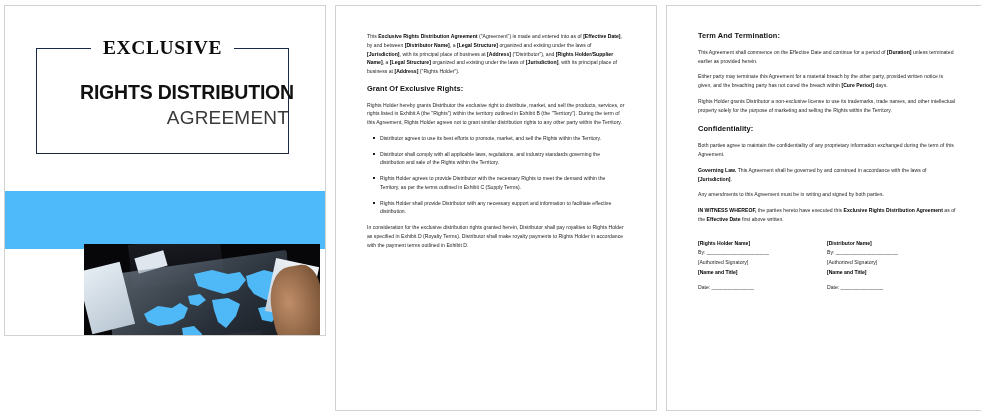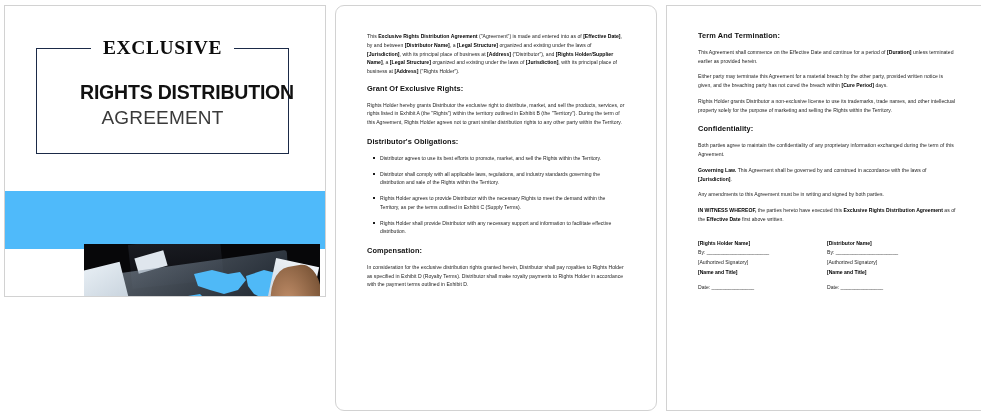--- a/index.html
+++ b/index.html
@@ -17,22 +17,22 @@
     display: flex;
     align-items: flex-start;
   }
   .page {
     position: relative;
     background: #ffffff;
     border: 1px solid #d2d2d2;
     overflow: hidden;
     flex: none;
   }
-  #page-cover { width: 322px; height: 292px; margin-left: 4px; margin-top: 5px; }
-  #page-two   { width: 322px; height: 406px; margin-left: 9px; margin-top: 5px; border-radius: 9px; }
+  #page-cover { width: 322px; height: 331px; margin-left: 4px; margin-top: 5px; }
+  #page-two   { width: 322px; height: 406px; margin-left: 9px; margin-top: 5px; }
   #page-three { width: 322px; height: 406px; margin-left: 9px; margin-top: 5px; }
 
   
   .cover-title-box {
     position: absolute;
     left: 31px; top: 42px;
     width: 253px; height: 106px;
     border: 1px solid #1b2a47;
   }
   .cover-exclusive-wrap {
@@ -62,21 +62,21 @@
     font-weight: bold;
     letter-spacing: -0.2px;
     color: #111111;
     line-height: 1.05;
     margin-left: 44px;
   }
   .cover-sub-title {
     position: absolute;
     left: 31px; top: 102px;
     width: 253px;
-    text-align: center;
+    text-align: right;
     font-size: 19px;
     font-weight: 400;
     letter-spacing: 0.2px;
     color: #3a3a3a;
     line-height: 1.05;
   }
   .cover-blue-band {
     position: absolute;
     left: -1px; top: 185px;
     width: 324px; height: 58px;
@@ -246,32 +246,30 @@
   </div>
 
   <div class="page" id="page-two">
     <div class="sheet">
 
       <p class="para"><span>This </span><b>Exclusive Rights Distribution Agreement</b><span> ("Agreement") is made and entered into as of </span><b>[Effective Date]</b><span>, by and between </span><b>[Distributor Name]</b><span>, a </span><b>[Legal Structure]</b><span> organized and existing under the laws of </span><b>[Jurisdiction]</b><span>, with its principal place of business at </span><b>[Address]</b><span> ("Distributor"), and </span><b>[Rights Holder/Supplier Name]</b><span>, a </span><b>[Legal Structure]</b><span> organized and existing under the laws of </span><b>[Jurisdiction]</b><span>, with its principal place of business at </span><b>[Address]</b><span> ("Rights Holder").</span></p>
 
       <h2 class="sec first">Grant Of Exclusive Rights:</h2>
       <p class="para">Rights Holder hereby grants Distributor the exclusive right to distribute, market, and sell the products, services, or rights listed in Exhibit A (the "Rights") within the territory outlined in Exhibit B (the "Territory"). During the term of this Agreement, Rights Holder agrees not to grant similar distribution rights to any other party within the Territory.</p>
 
-      <h2 class="sec">Distributor's Obligations:</h2>
       <ul class="bullets">
         <li>Distributor agrees to use its best efforts to promote, market, and sell the Rights within the Territory.</li>
         <li>Distributor shall comply with all applicable laws, regulations, and industry standards governing the distribution and sale of the Rights within the Territory.</li>
       </ul>
 
       <ul class="bullets">
         <li>Rights Holder agrees to provide Distributor with the necessary Rights to meet the demand within the Territory, as per the terms outlined in Exhibit C (Supply Terms).</li>
         <li>Rights Holder shall provide Distributor with any necessary support and information to facilitate effective distribution.</li>
       </ul>
 
-      <h2 class="sec">Compensation:</h2>
       <p class="para">In consideration for the exclusive distribution rights granted herein, Distributor shall pay royalties to Rights Holder as specified in Exhibit D (Royalty Terms). Distributor shall make royalty payments to Rights Holder in accordance with the payment terms outlined in Exhibit D.</p>
     </div>
   </div>
 
   <div class="page" id="page-three">
     <div class="sheet">
 
       <h2 class="sec first" style="margin-top:0">Term And Termination:</h2>
       <p class="para"><span>This Agreement shall commence on the Effective Date and continue for a period of </span><b>[Duration]</b><span> unless terminated earlier as provided herein.</span></p>
       <p class="para"><span>Either party may terminate this Agreement for a material breach by the other party, provided written notice is given, and the breaching party has not cured the breach within </span><b>[Cure Period]</b><span> days.</span></p>

